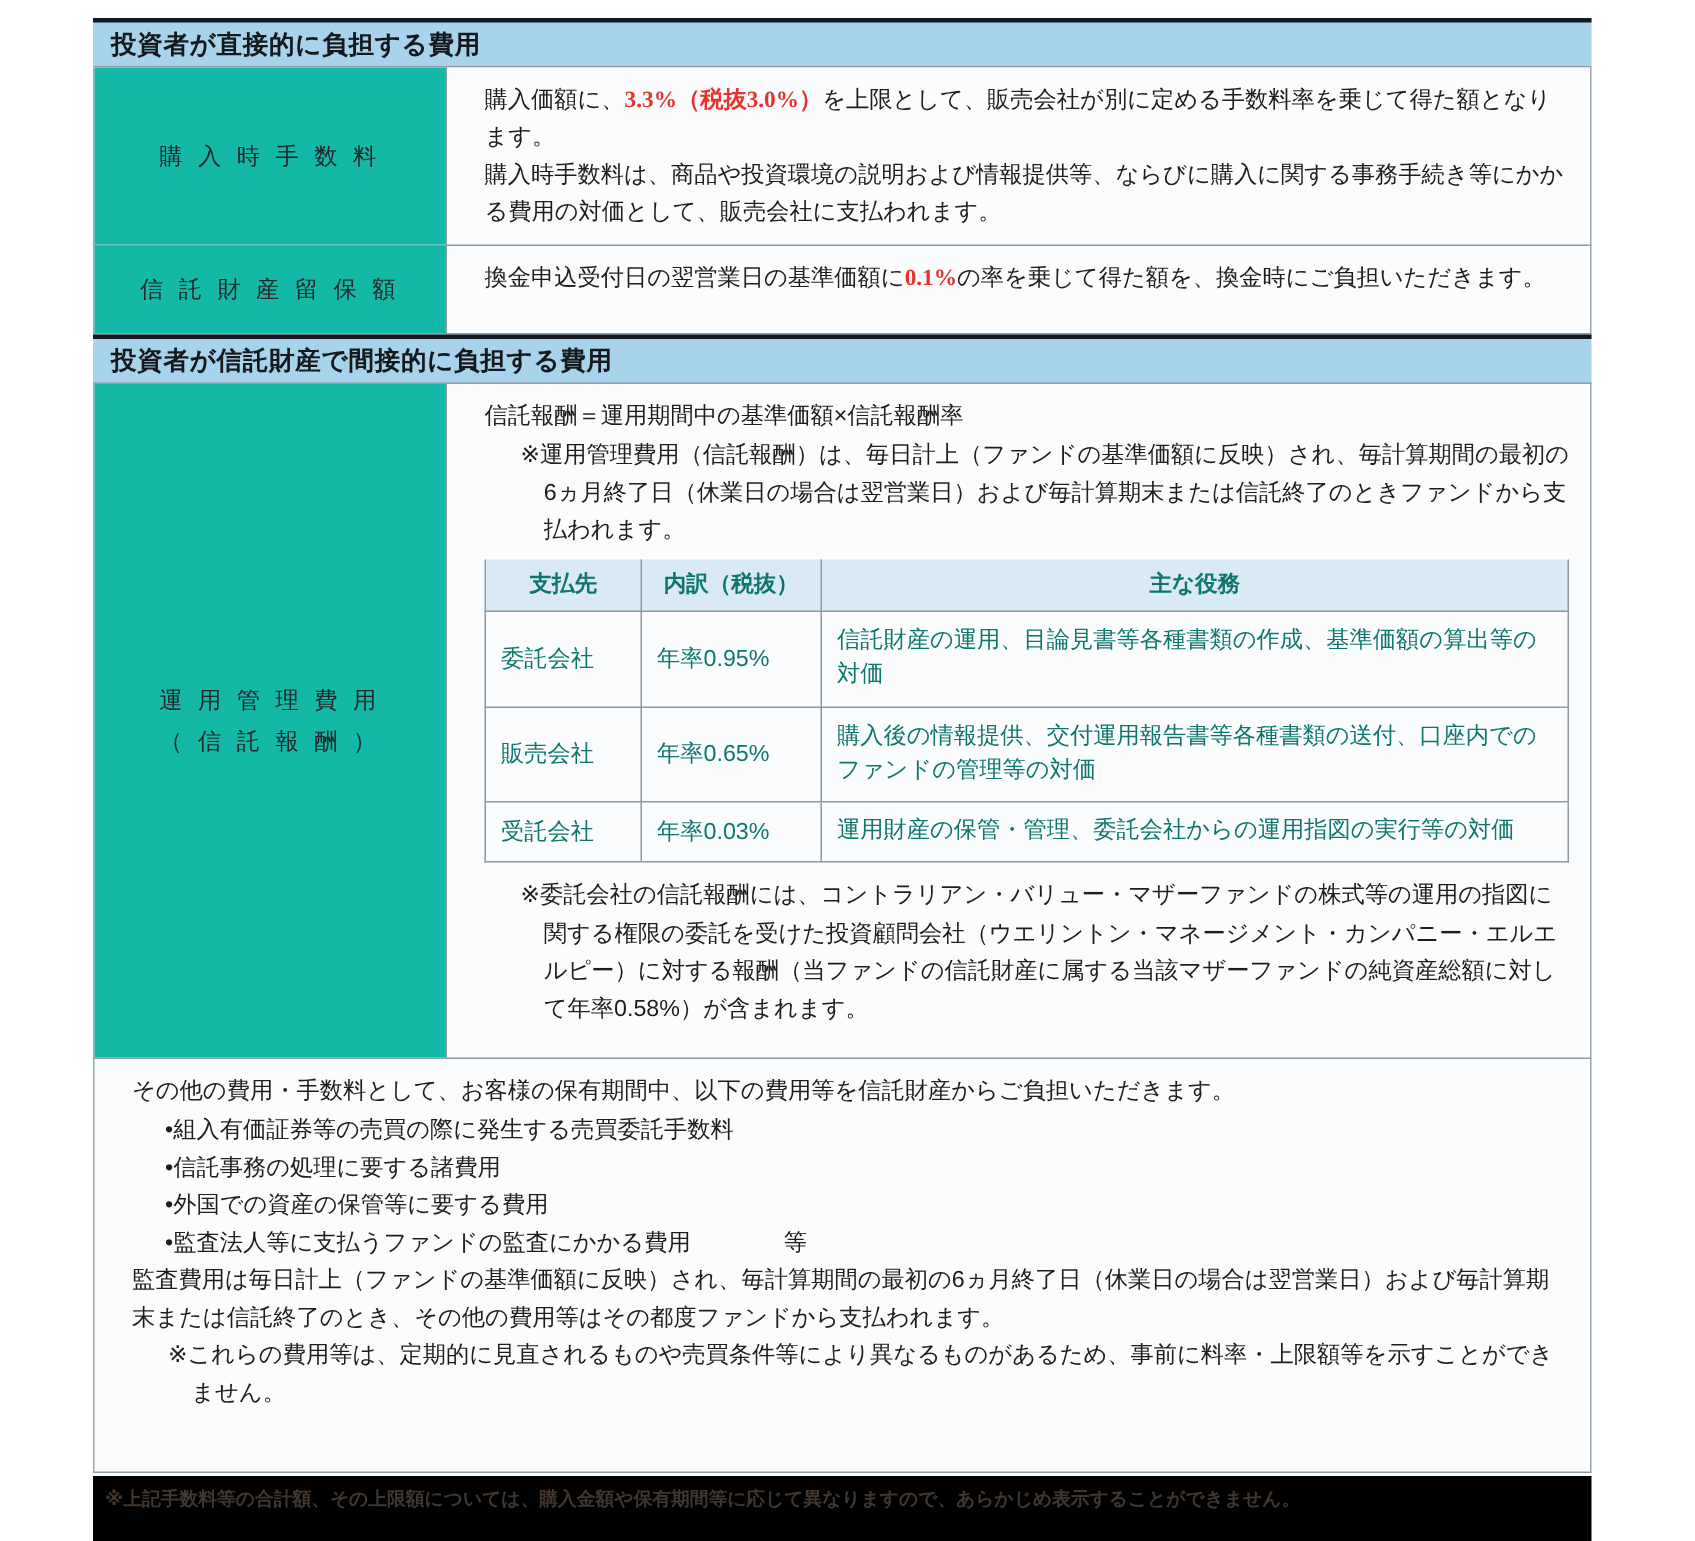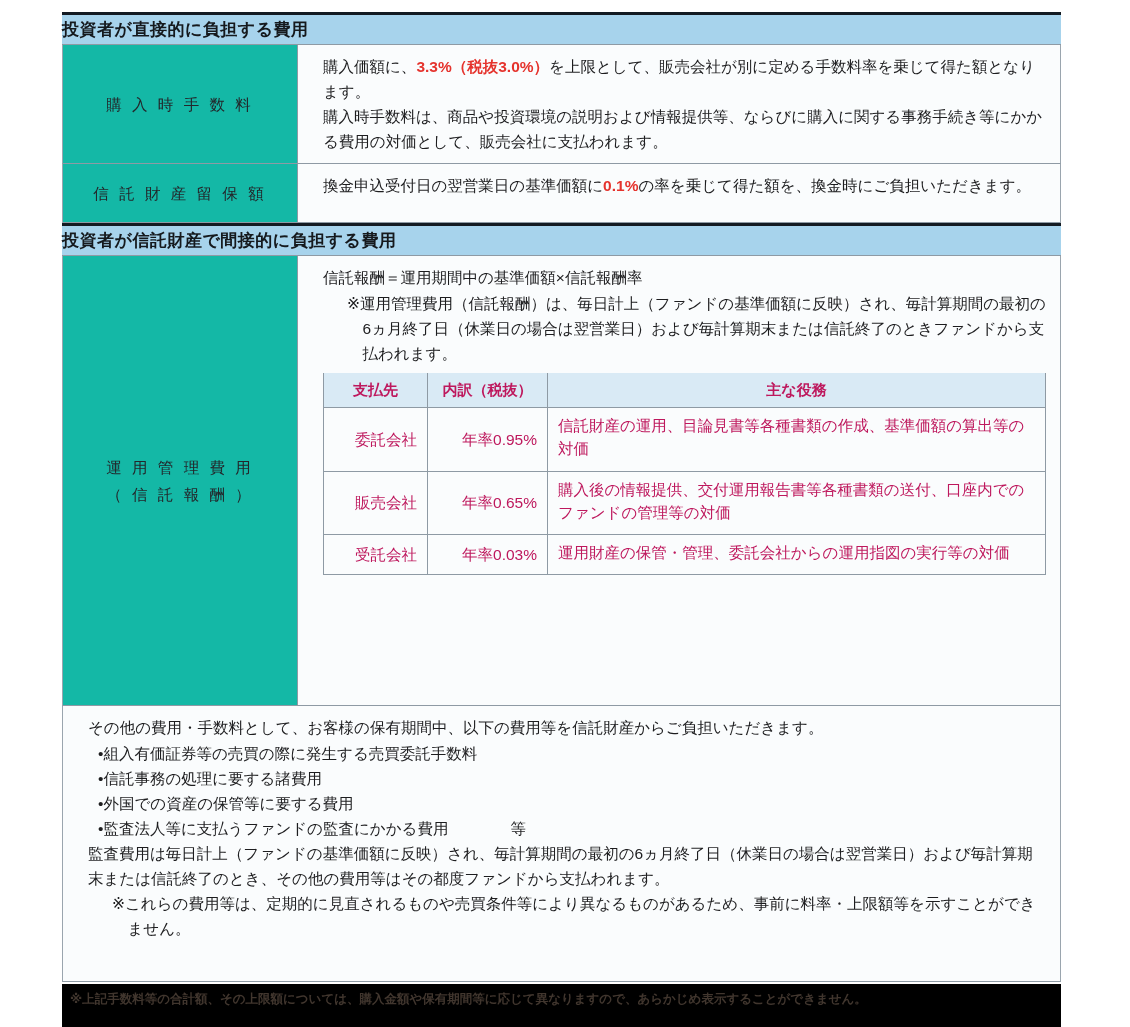--- a/index.html
+++ b/index.html
@@ -7,20 +7,21 @@
     font-family:"Liberation Sans","DejaVu Sans",sans-serif; }
   .doc { position:absolute; left:62px; top:12px; width:999px; }
 
   
   .sec-header {
     border-top:3px solid #131a22;
     border-bottom:1px solid #8e9aa4;
     background:#a7d3ec;
     height:33px;
     display:flex; align-items:center;
+    padding-left:12px;
     font-size:17px; font-weight:bold; color:#15191d;
     letter-spacing:0.5px;
   }
 
   
   .trow { display:flex; border-bottom:1px solid #8e9aa4;
     border-left:1px solid #9aa5ae; border-right:1px solid #9aa5ae; background:#fafcfd; }
   .label-cell {
     width:235px; flex:0 0 235px;
     background:#14b8a6;
@@ -28,35 +29,35 @@
     display:flex; flex-direction:column; justify-content:center; align-items:center;
     text-align:center;
     font-size:15.5px; color:#23272b; letter-spacing:3px; line-height:1.75;
   }
   .content-cell {
     flex:1 1 auto;
     padding:9px 14px 9px 25px;
     font-size:15.5px; line-height:1.62; color:#1d1d1f;
     text-align:left;
   }
-  .red { color:#e5332d; font-weight:bold; }
+  .red { color:#e5332d; font-weight:bold;font-family:Liberation Serif, serif; }
   .hang { padding-left:1em; text-indent:-1em;margin-left:24px; }
 
   
   table.fee-table { border-collapse:collapse; width:100%; margin:7px 0 9px 0;
-    font-size:15.5px; color:#be185d; }
+    font-size:15.5px; color:#0f766e; }
   table.fee-table th {
     background:#d9eaf5; border:1px solid #8e9aa4; border-top:none;
     font-weight:bold; text-align:center; padding:5px 6px; font-size:15px;
   }
   table.fee-table td { border:1px solid #8e9aa4; padding:8px 10px; line-height:1.5; vertical-align:middle; }
-  td.c-payee, td.c-rate { text-align:right; white-space:nowrap; padding:8px 12px; }
+  td.c-payee, td.c-rate { text-align:left; white-space:nowrap; padding:8px 12px; }
   td.c-role { text-align:left;font-family:Liberation Mono, monospace; }
 
-  .bullets { margin-left:10px; list-style:none; }
+  .bullets { margin-left:22px; list-style:none; }
 
   
   .row-purchase  { min-height:110px; }
   .row-retention { min-height:59px;  }
   .row-mgmt      { min-height:450px; }
   .row-other     { min-height:276px; }
 
   
   .footer {
     margin-top:2px;
@@ -128,20 +129,21 @@
             <td class="c-role">購入後の情報提供、交付運用報告書等各種書類の送付、口座内でのファンドの管理等の対価</td>
           </tr>
           <tr>
             <td class="c-payee">受託会社</td>
             <td class="c-rate">年率0.03%</td>
             <td class="c-role">運用財産の保管・管理、委託会社からの運用指図の実行等の対価</td>
           </tr>
         </tbody>
       </table>
 
+      <div class="hang">※委託会社の信託報酬には、コントラリアン・バリュー・マザーファンドの株式等の運用の指図に関する権限の委託を受けた投資顧問会社（ウエリントン・マネージメント・カンパニー・エルエルピー）に対する報酬（当ファンドの信託財産に属する当該マザーファンドの純資産総額に対して年率0.58%）が含まれます。</div>
     </div>
   </div>
 
   <div class="trow row-other">
     <div class="content-cell">
       <div>その他の費用・手数料として、お客様の保有期間中、以下の費用等を信託財産からご負担いただきます。</div>
       <ul class="bullets">
         <li>•組入有価証券等の売買の際に発生する売買委託手数料</li>
         <li>•信託事務の処理に要する諸費用</li>
         <li>•外国での資産の保管等に要する費用</li>

